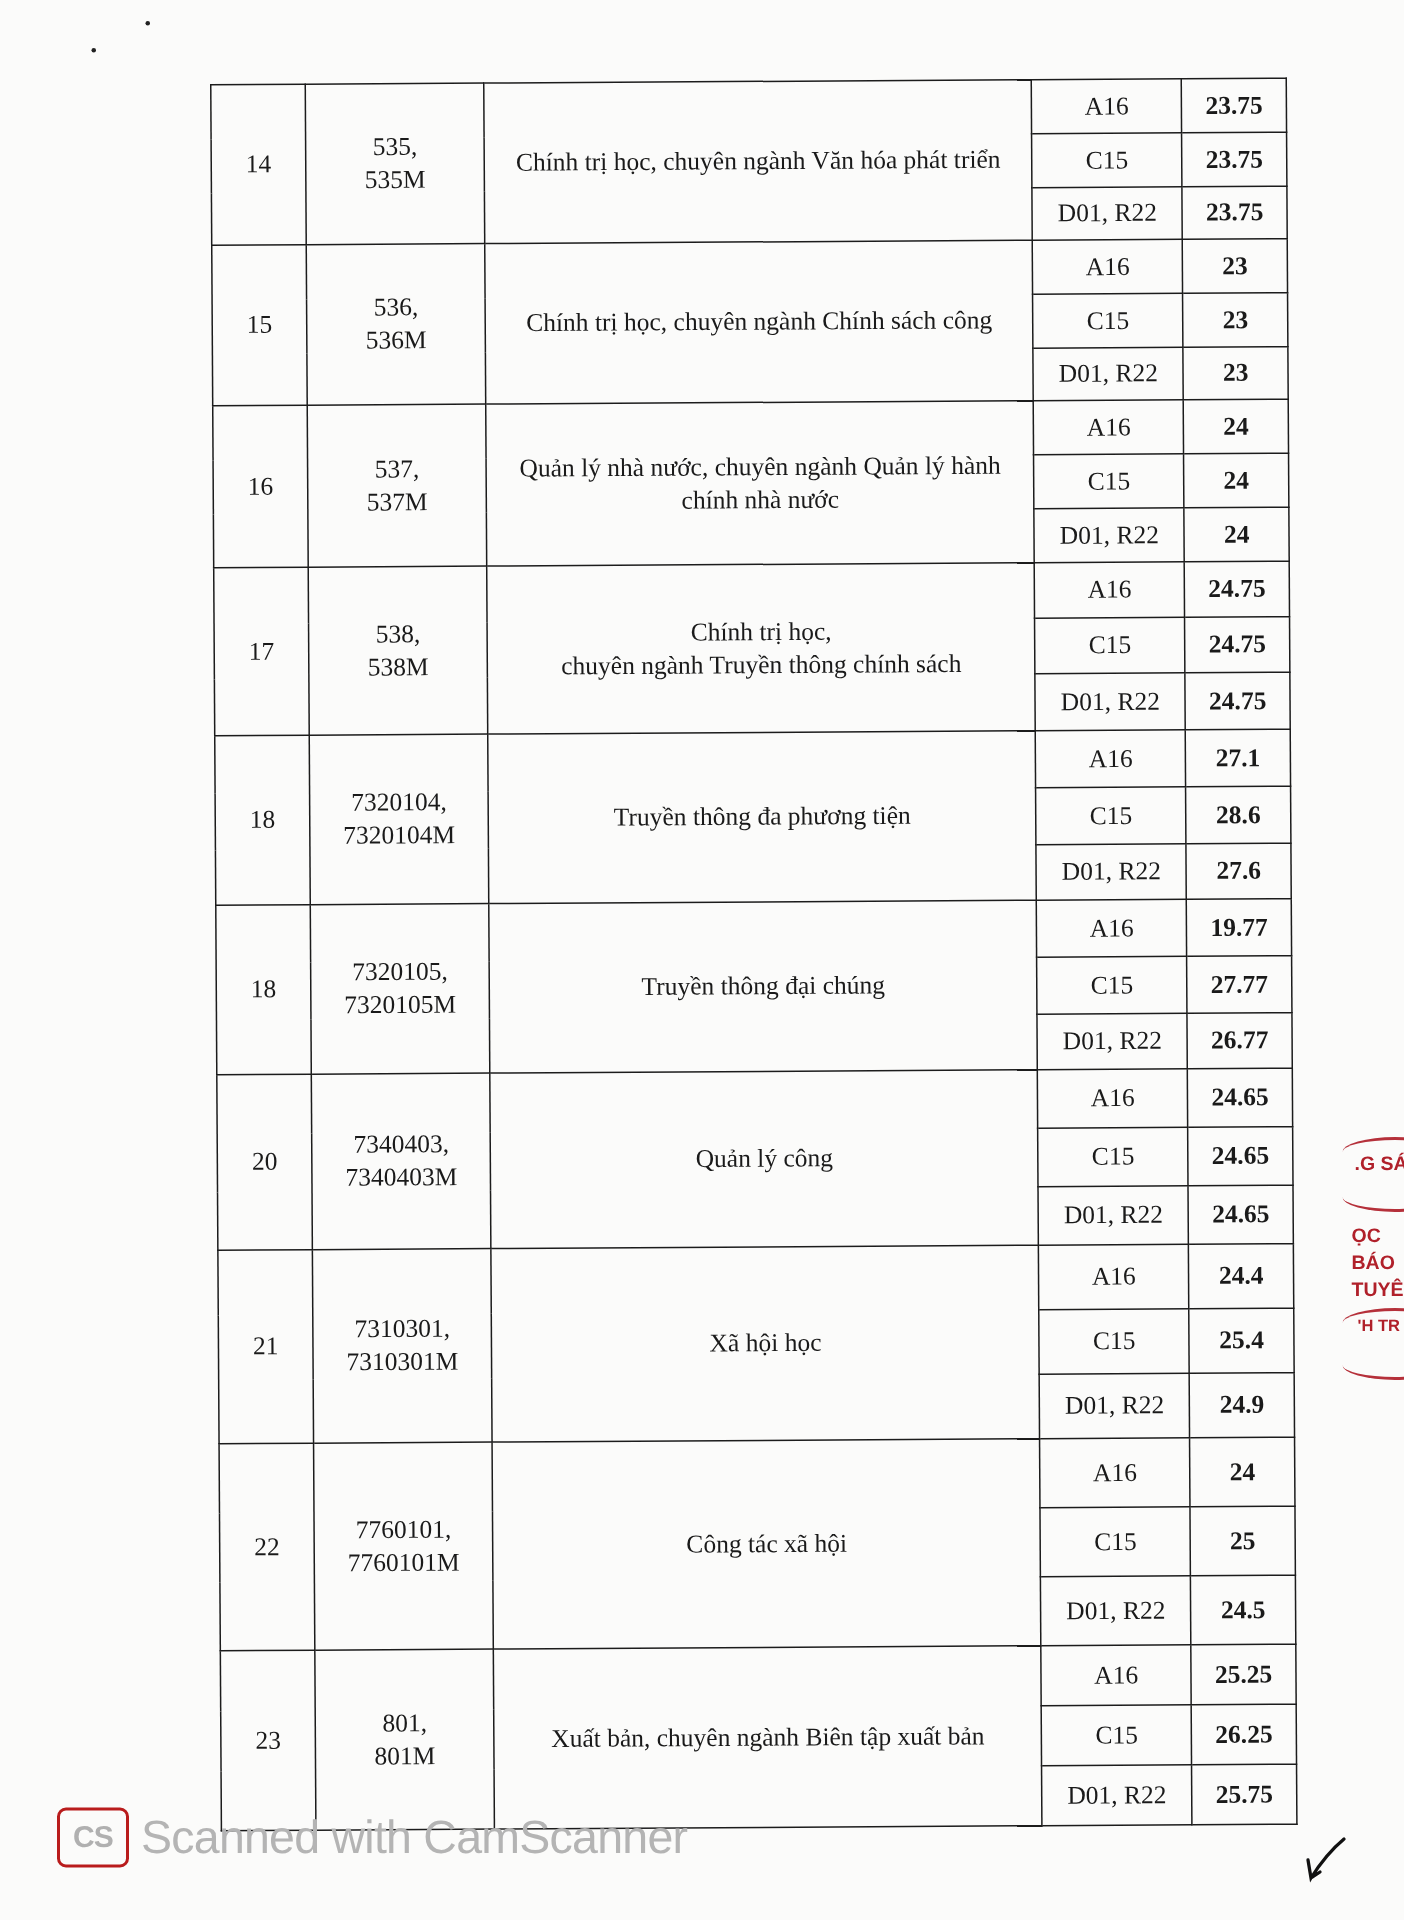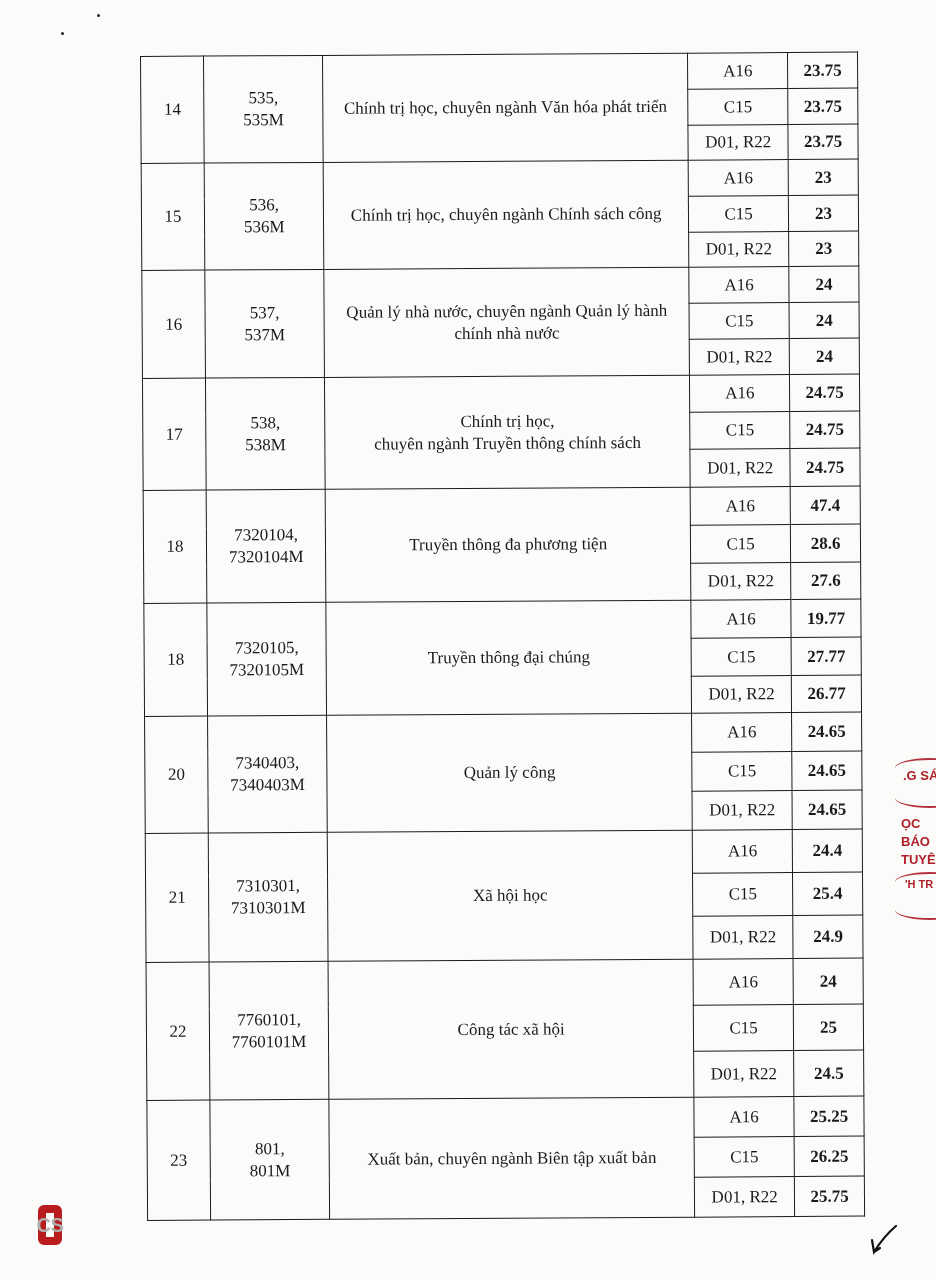--- a/index.html
+++ b/index.html
@@ -29,21 +29,21 @@
     position:absolute; left:895px; top:750px; width:80px; height:200px;
     color:#b0202a; font-family:"Liberation Sans", sans-serif; font-weight:bold;
   }
   .stamp .ring { position:absolute; left:0; width:70px; height:18px; border-top:2px solid #b5303a; border-radius:50%; }
   .stamp span { position:absolute; font-size:13px; white-space:nowrap; }
   .watermark {
     position:absolute; left:38px; top:1205px; display:flex; align-items:center; gap:8px;
     color:#b4b4b4; font-family:"Liberation Sans", sans-serif; font-size:31px; letter-spacing:-0.5px;
   }
   .cs-logo {
-    width:24px; height:40px; border:8px solid #b91c1c; border-radius:6px; box-sizing:border-box;
+    width:48px; height:40px; border:2px solid #b91c1c; border-radius:6px; box-sizing:border-box;
     font-size:20px; font-weight:bold; display:flex; align-items:center; justify-content:center; color:#b0b0b0;
   }
   .checkmark { position:absolute; left:866px; top:1222px; }
 </style>
 </head>
 <body>
 
 <span class="dot" style="left:97px;top:14px;"></span>
 <span class="dot" style="left:61px;top:32px;"></span>
 
@@ -113,21 +113,21 @@
       <tr style="height: 38px;">
         <td class="combo">D01, R22</td>
         <td class="score">24.75</td>
       </tr>
       <tr style="height: 38px;">
         <td class="stt" rowspan="3" style="white-space: pre-line;">18</td>
         <td class="code" rowspan="3" style="white-space: pre-line;">7320104,
 7320104M</td>
         <td class="name" rowspan="3" style="white-space: pre-line;">Truyền thông đa phương tiện</td>
         <td class="combo">A16</td>
-        <td class="score">47.4</td>
+        <td class="score">27.1</td>
       </tr>
       <tr style="height: 38px;">
         <td class="combo">C15</td>
         <td class="score">28.6</td>
       </tr>
       <tr style="height: 37px;">
         <td class="combo">D01, R22</td>
         <td class="score">27.6</td>
       </tr>
       <tr style="height: 38px;">
@@ -220,17 +220,18 @@
   <span style="left:6px;top:66px;">ỌC</span>
   <span style="left:6px;top:84px;">BÁO</span>
   <span style="left:6px;top:102px;">TUYÊ</span>
   <div class="ring" style="top:122px;"></div>
   <span style="left:10px;top:128px;font-size:11px;">'H TR</span>
   <div class="ring" style="top:150px;transform:scaleY(-1);"></div>
 </div>
 
 <div class="watermark">
   <div class="cs-logo">CS</div>
+  <span>Scanned with CamScanner</span>
 </div>
 
 <svg class="checkmark" width="40" height="36">
   <path d="M30 4 Q18 14 8 30 L6 18 M8 30 L14 26" fill="none" stroke="#111" stroke-width="2.2" stroke-linecap="round"></path>
 </svg>
 
 </body></html>

